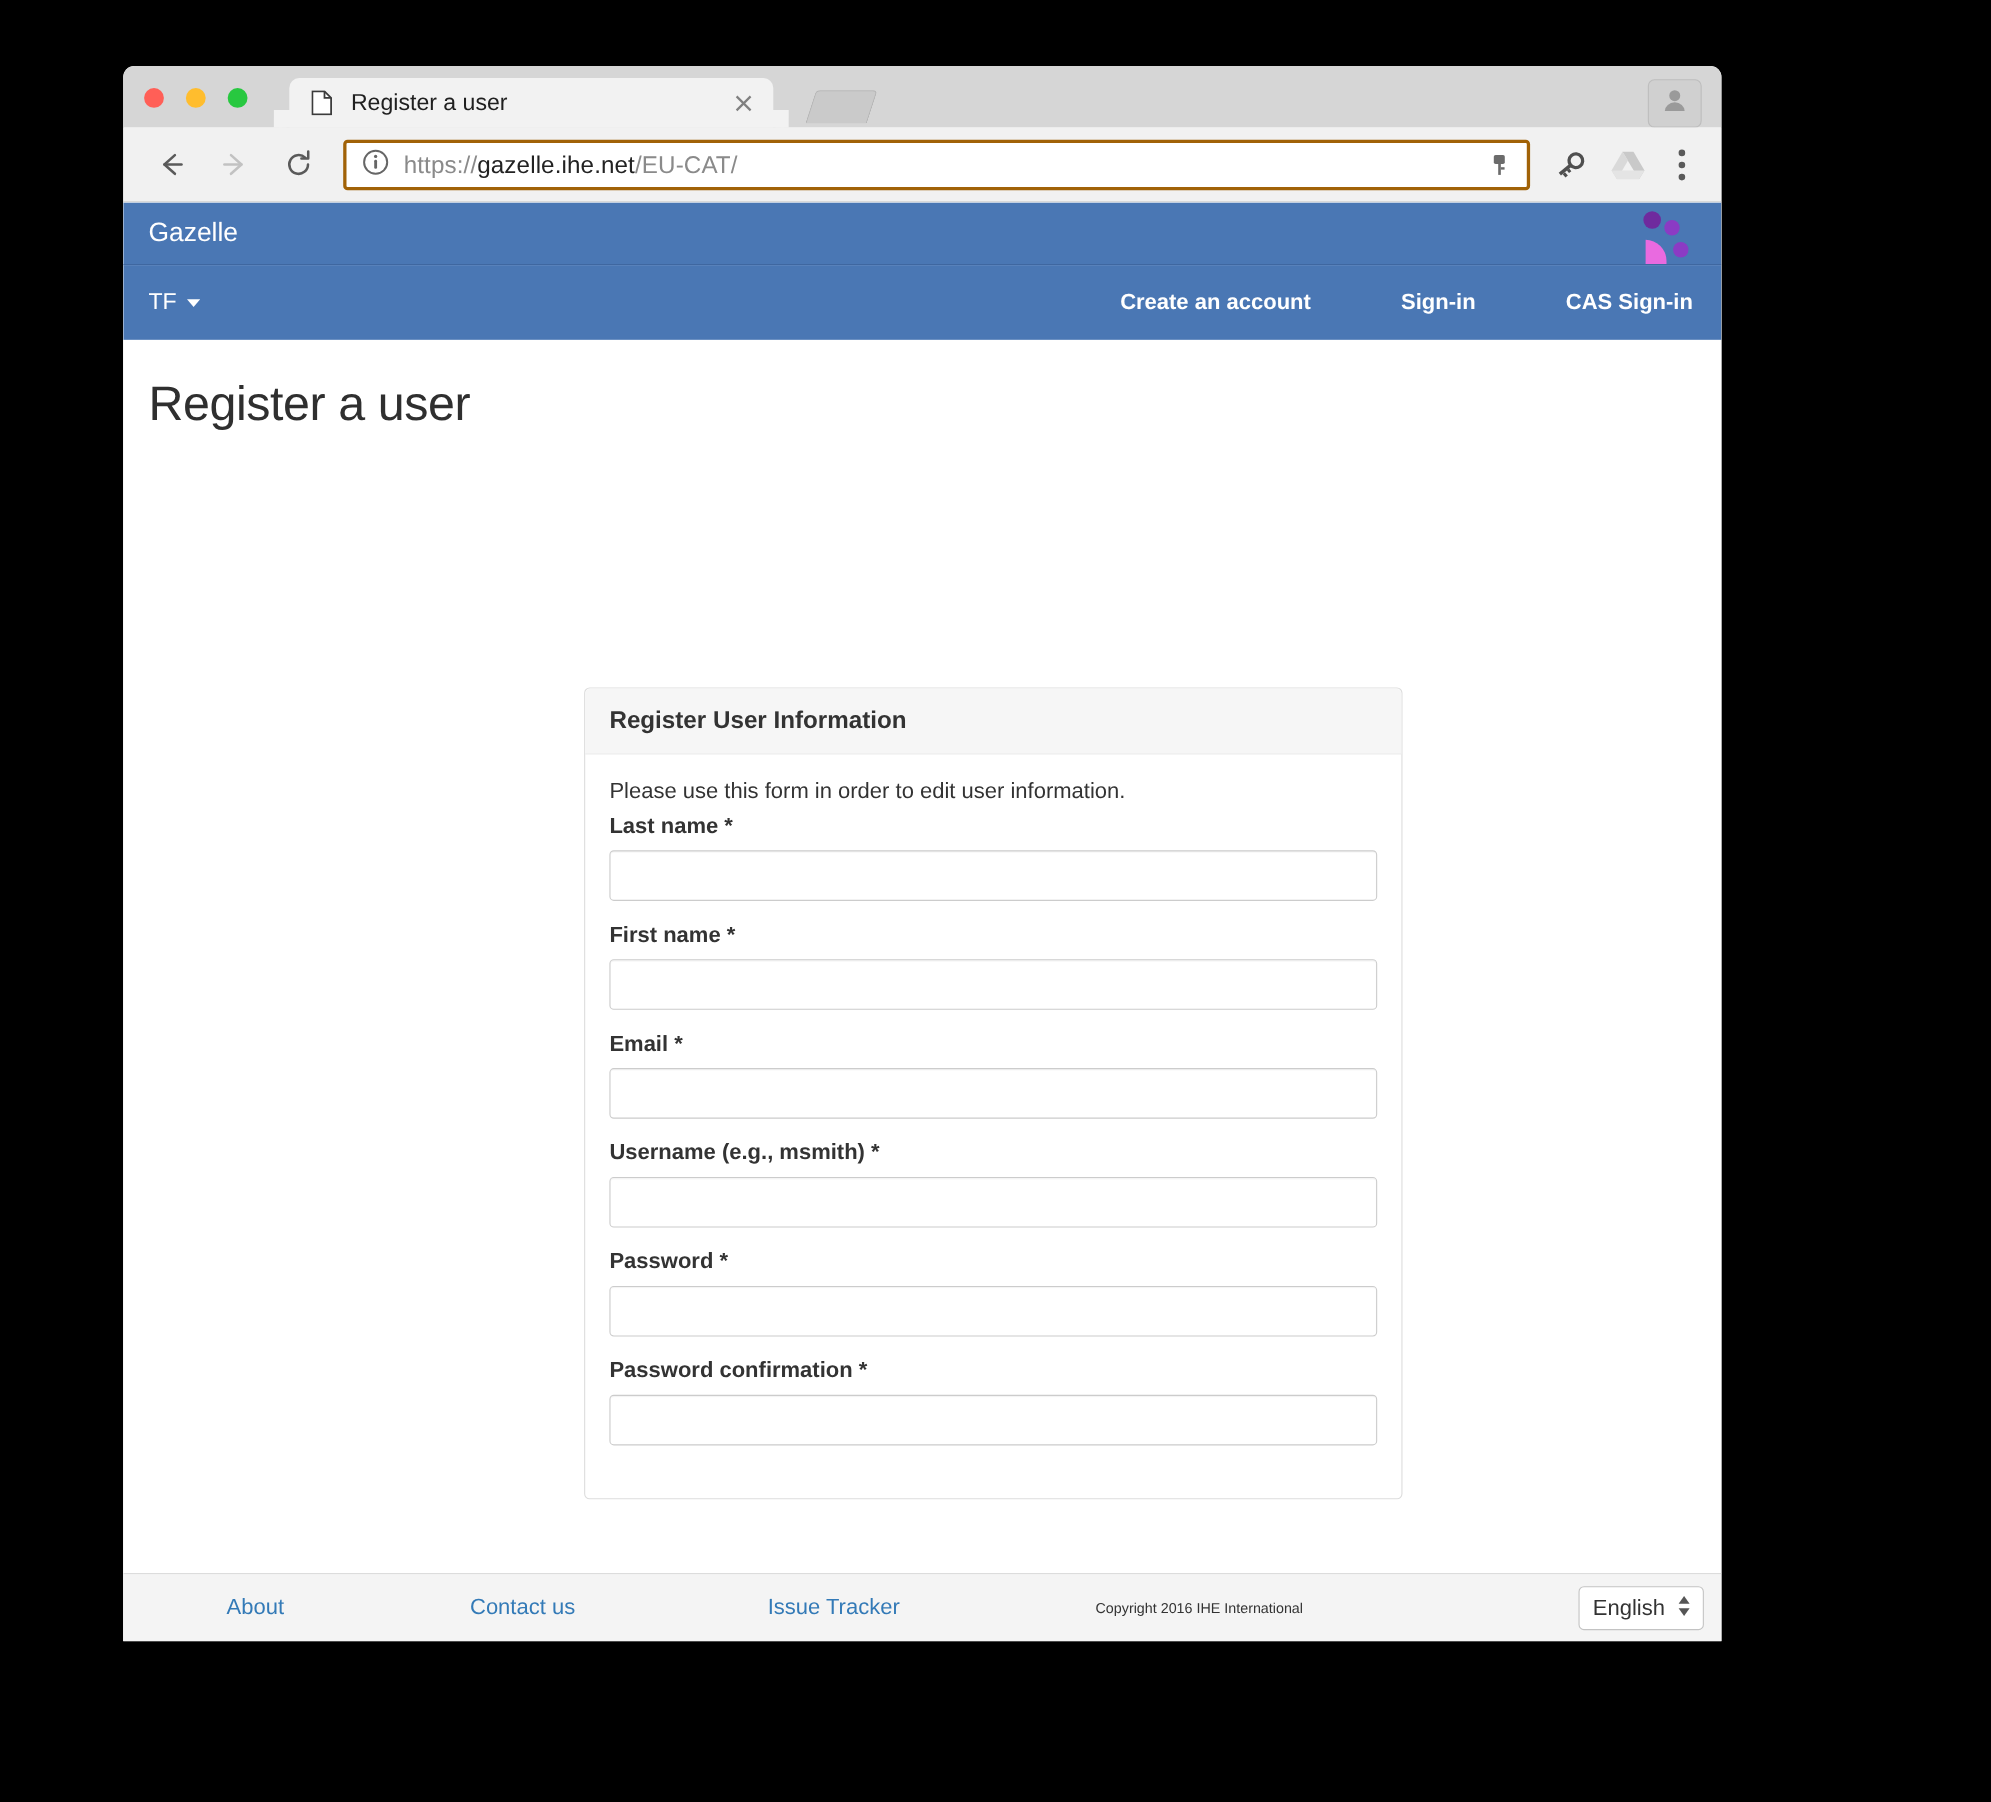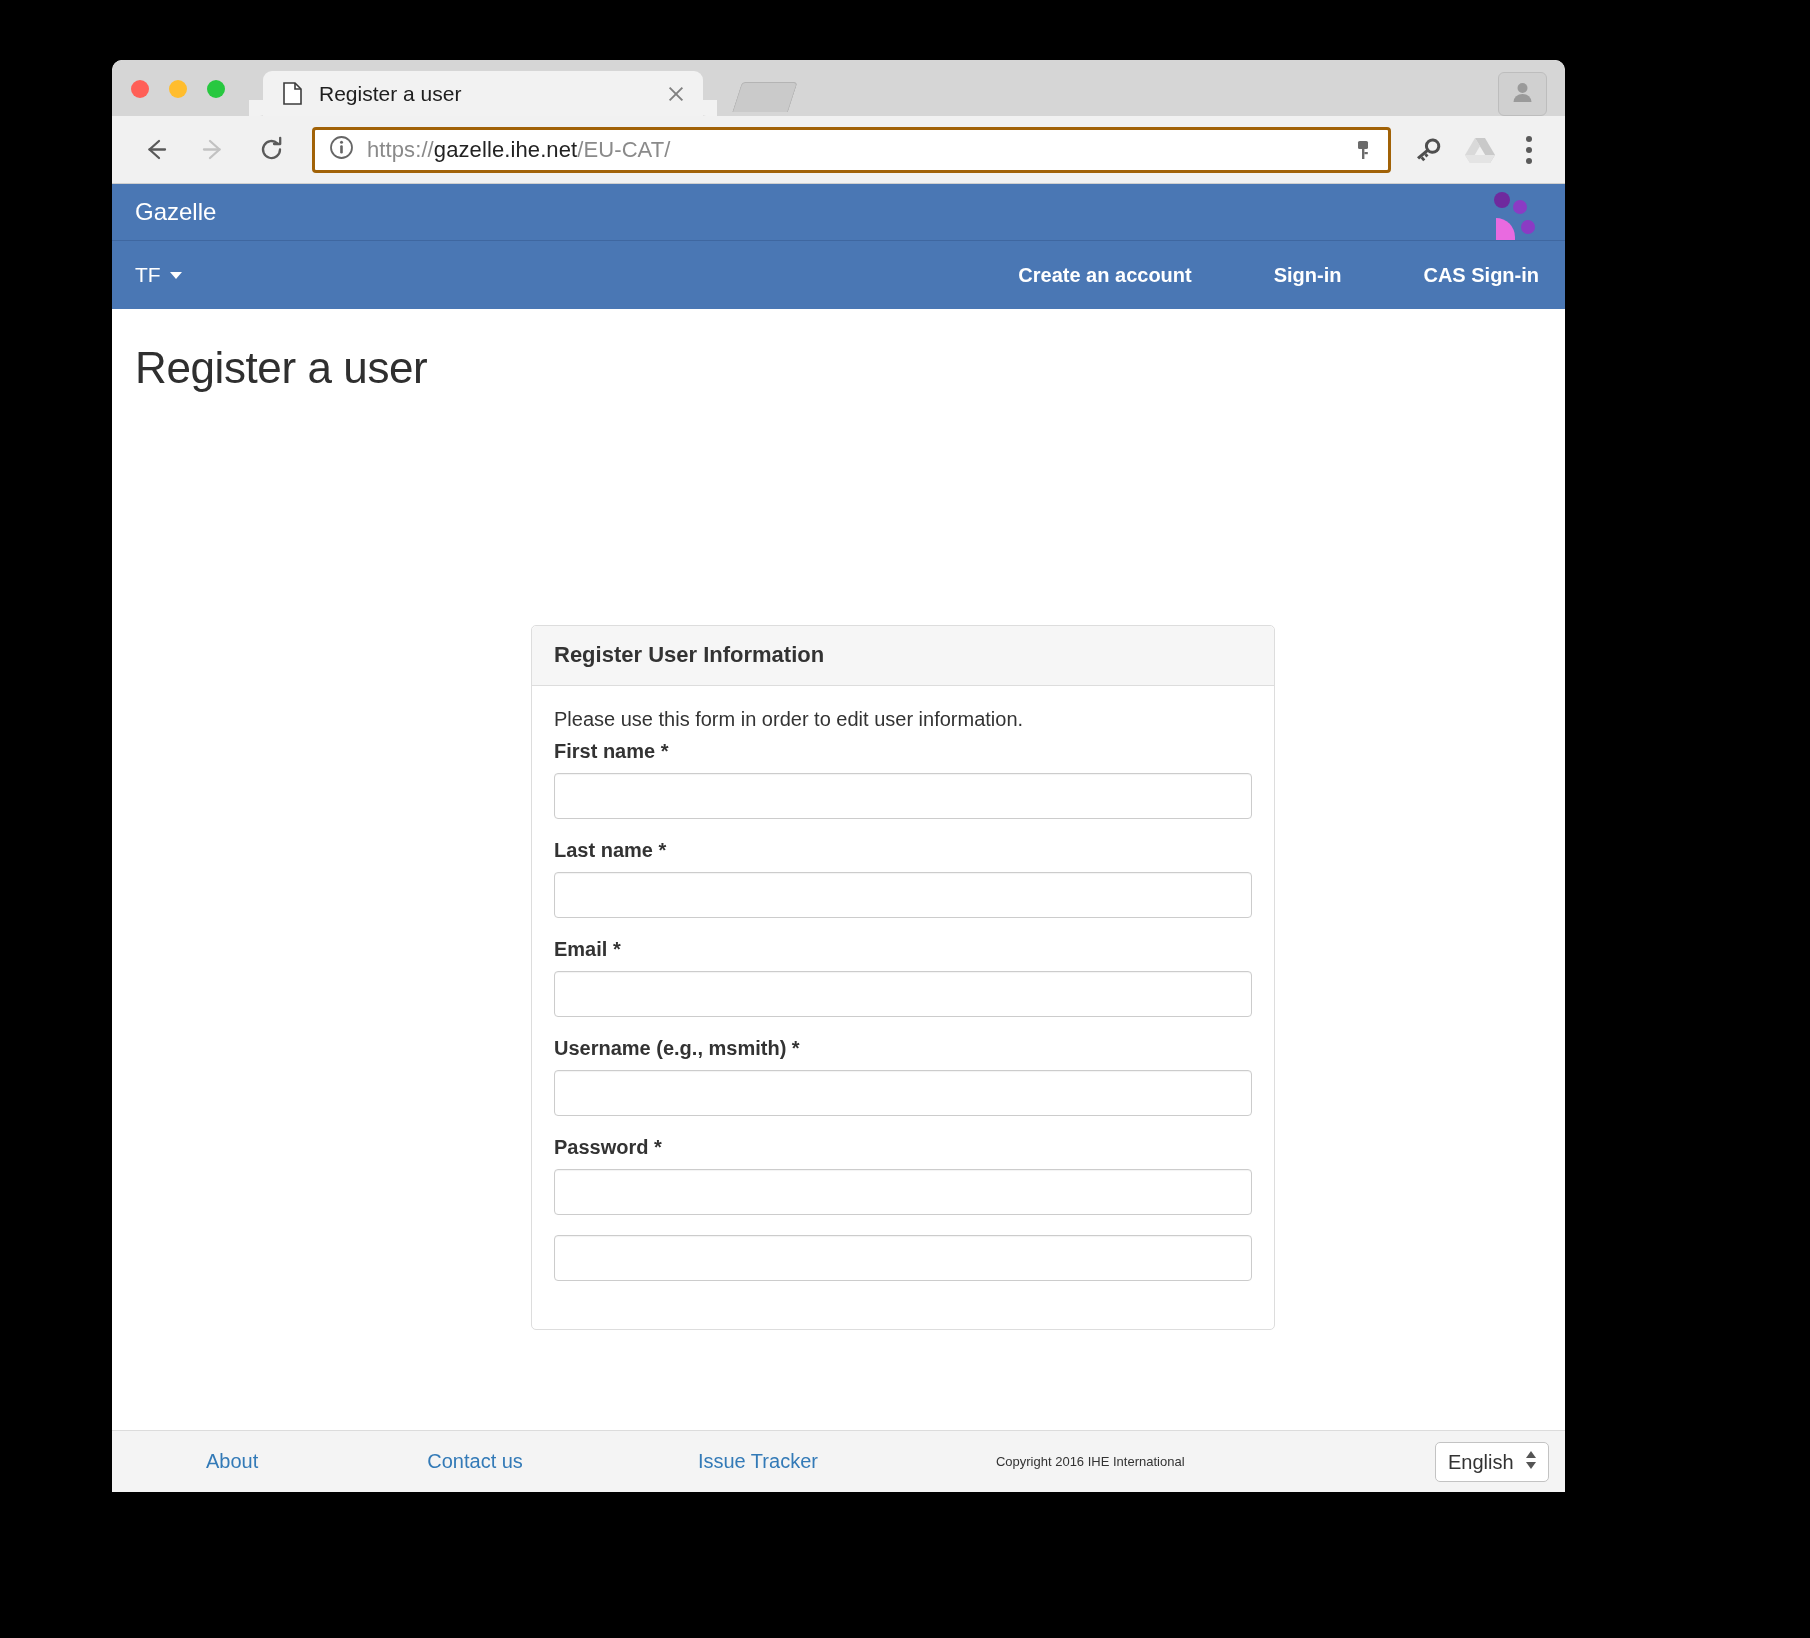--- a/index.html
+++ b/index.html
@@ -522,45 +522,46 @@
 
         <div class="panel-head">
           <span class="panel-head-title">Register User Information</span>
         </div>
 
         <div class="panel-body">
 
           <p class="form-intro">Please use this form in order to edit user information.</p>
 
           <div class="field">
-            <label class="field-label">First name *</label>
+            <label class="field-label">Last name *</label>
             <input class="field-input" type="text" value="" style="">
           </div>
 
           <div class="field">
-            <label class="field-label">Last name *</label>
+            <label class="field-label">First name *</label>
             <input class="field-input" type="text" value="" style="">
           </div>
 
           <div class="field">
             <label class="field-label">Email *</label>
             <input class="field-input" type="text" value="" style="">
           </div>
 
           <div class="field">
             <label class="field-label">Username (e.g., msmith) *</label>
             <input class="field-input" type="text" value="" style="">
           </div>
 
           <div class="field">
             <label class="field-label">Password *</label>
             <input class="field-input" type="password" value="" style="">
           </div>
 
           <div class="field">
+            <label class="field-label">Password confirmation *</label>
             <input class="field-input" type="password" value="" style="">
           </div>
 
 
         </div>
       </div>
     </div>
 
     <div class="footer">
       <span class="footer-link fl1">About</span>

